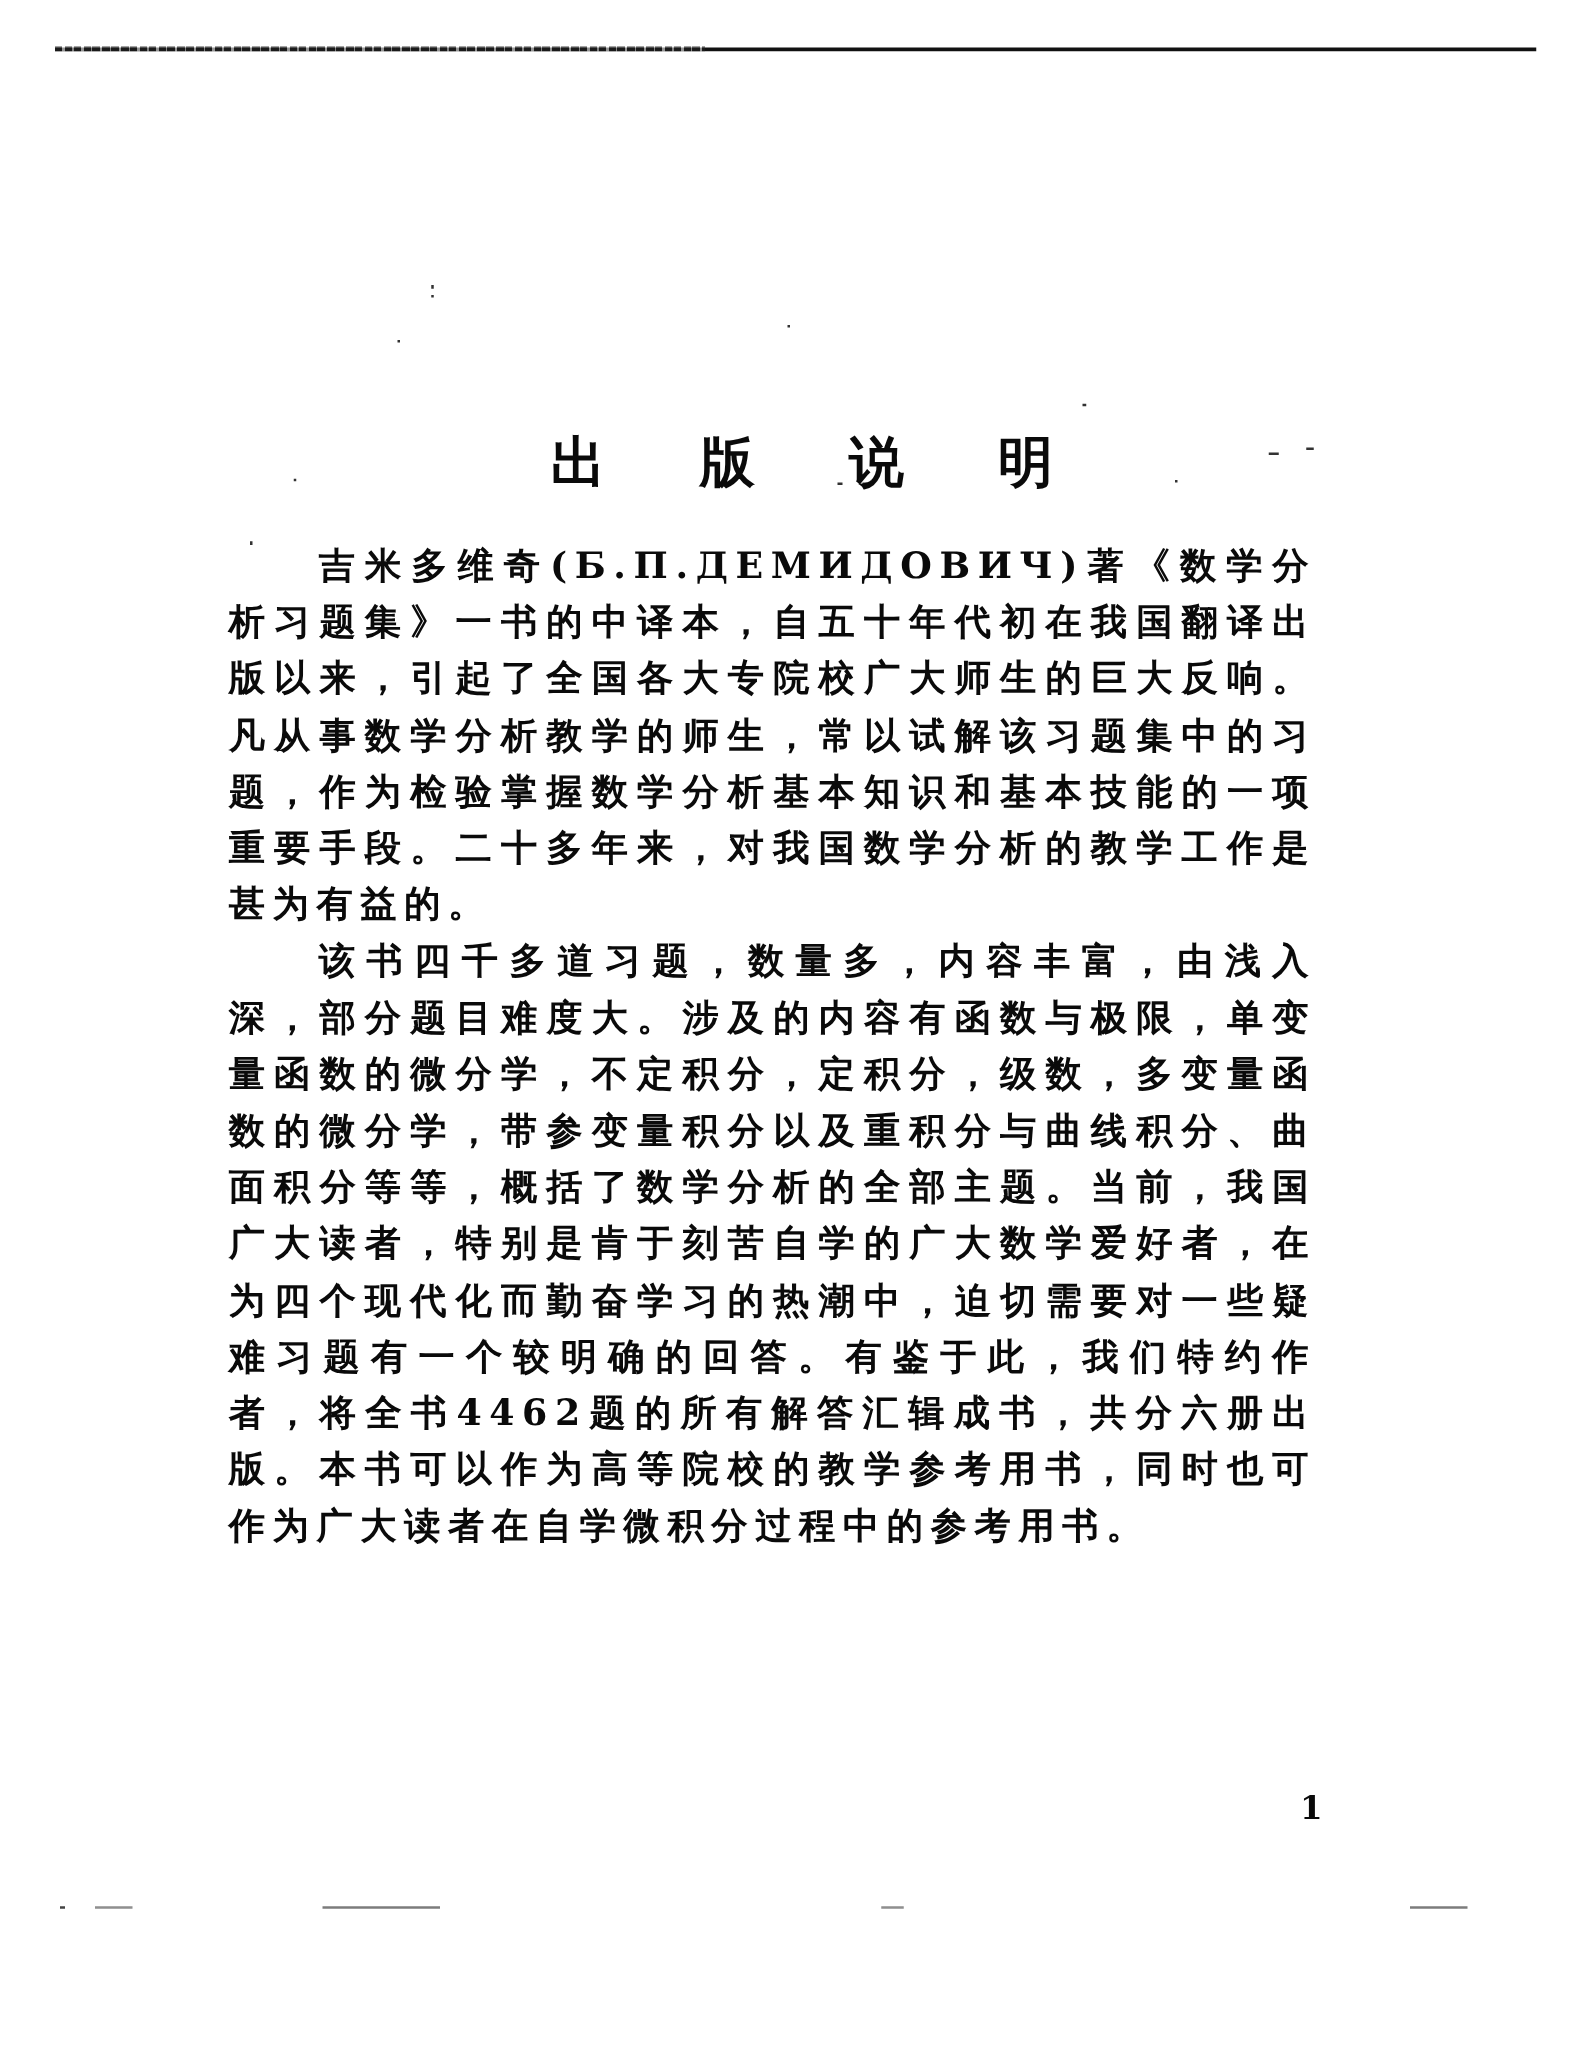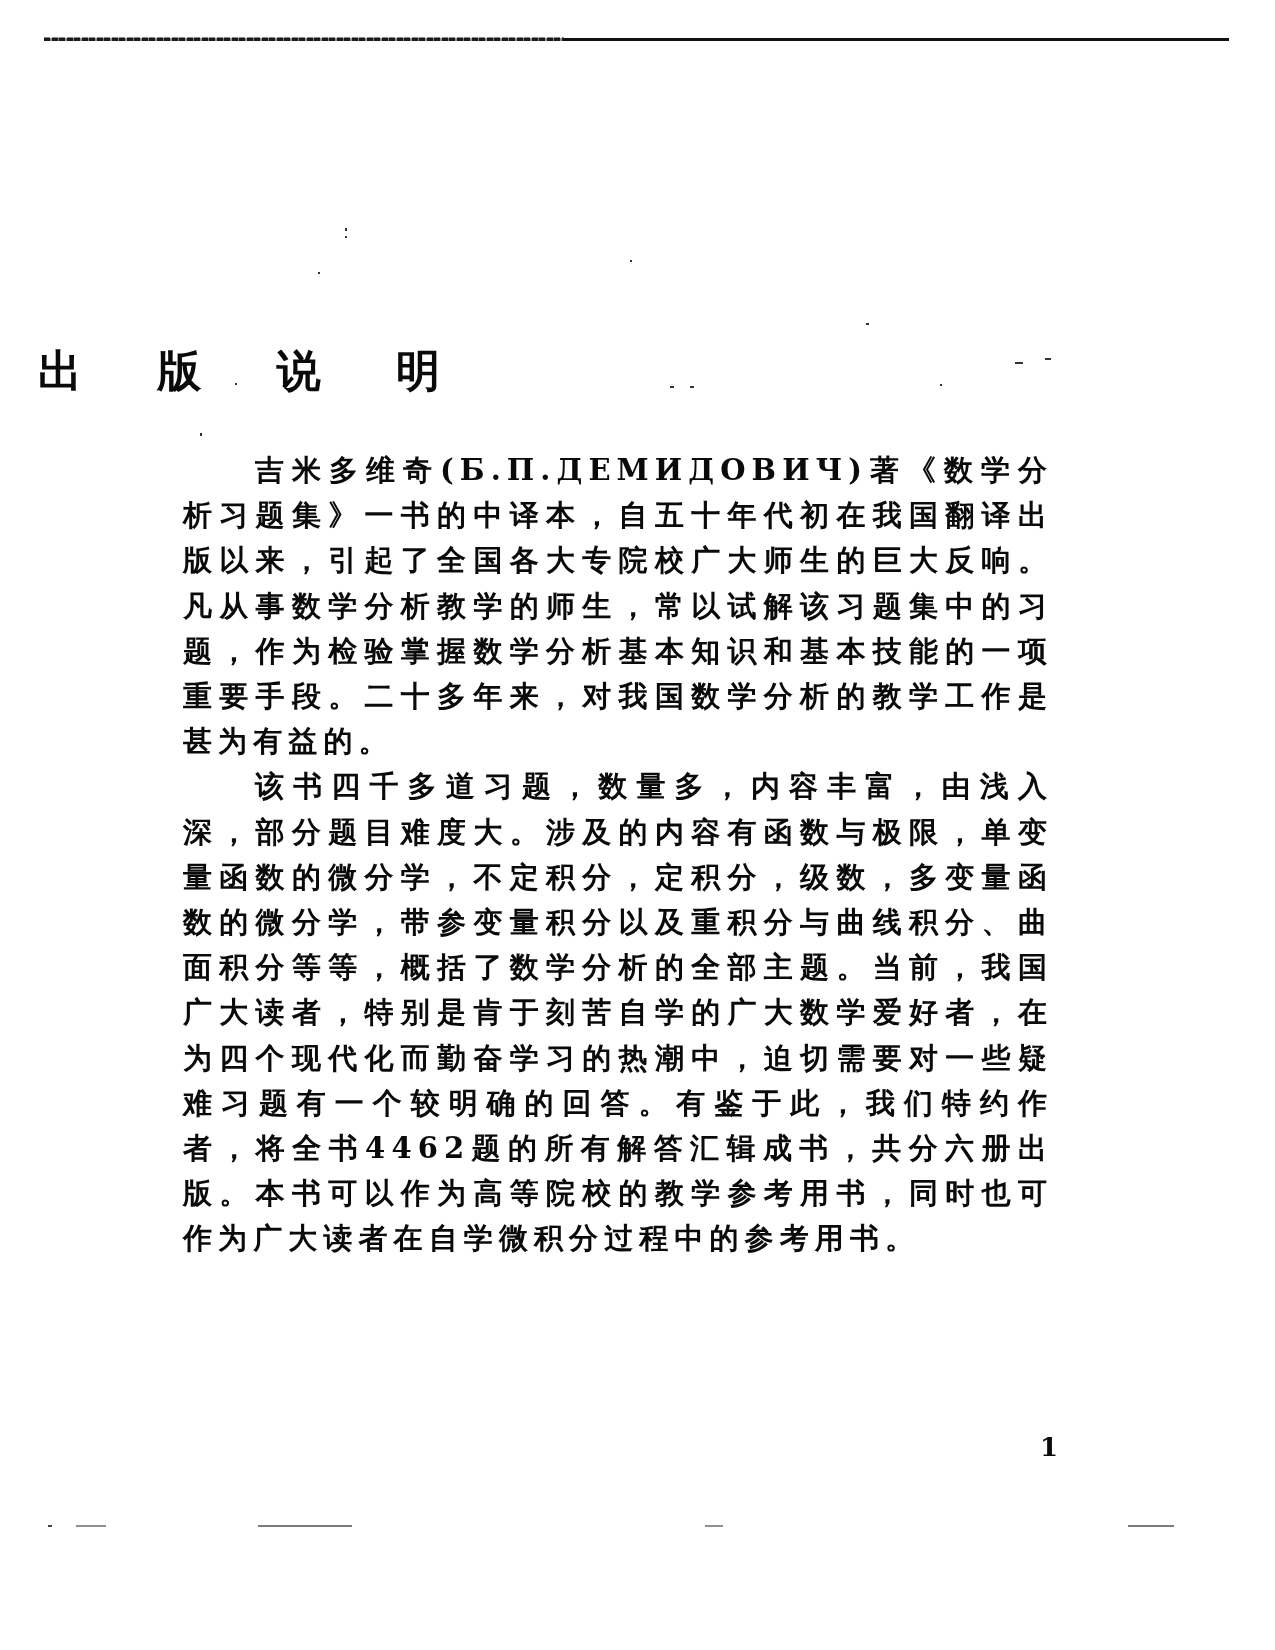--- a/index.html
+++ b/index.html
@@ -35,32 +35,33 @@
     }
     .speck {
       position: absolute;
       background: #333;
     }
     .page-title {
       position: absolute;
       left: 0;
       width: 1275px;
       top: 316px;
+      text-align: center;
       font-size: 44px;
       font-weight: bold;
       letter-spacing: 30px;
       padding-left: 38px;
       box-sizing: border-box;
       line-height: 52px;
       font-family: "DejaVu Serif", serif;
     }
     .body-text {
       position: absolute;
       left: 183px;
-      top: 448px;
+      top: 430px;
       width: 870px;
       font-size: 29px;
       line-height: 45.2px;
       letter-spacing: 6.1px;
       text-align: justify;
       font-weight: bold;
     }
     .para {
       margin: 0;
       text-indent: 72px;

